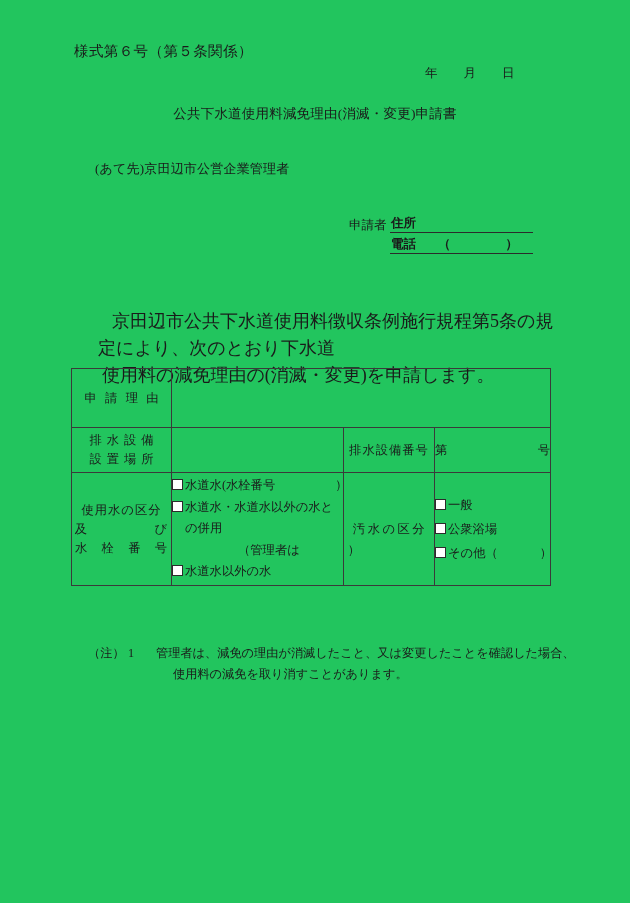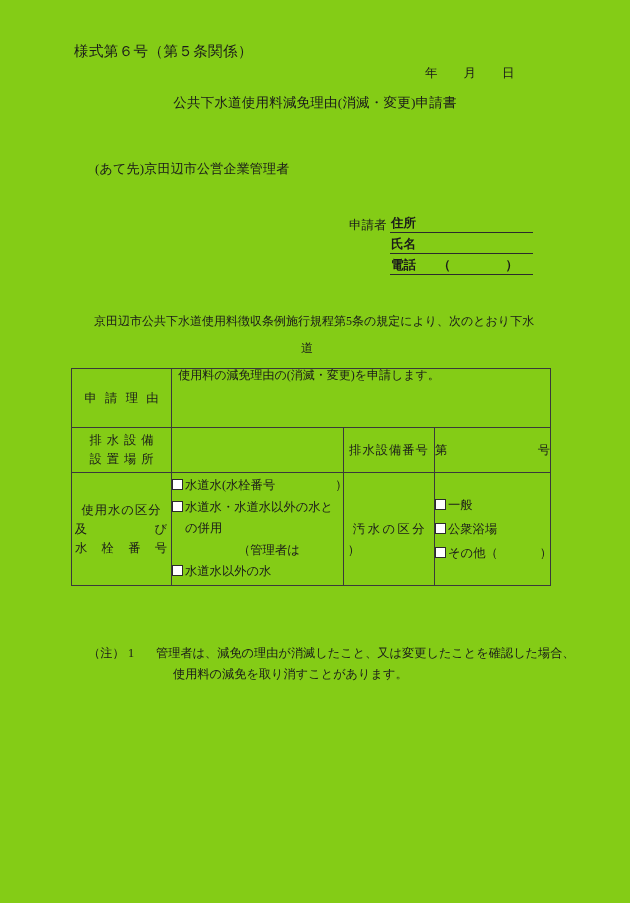--- a/index.html
+++ b/index.html
@@ -8,21 +8,21 @@
     background: #ffffff;
   }
   body {
     font-family: "Liberation Serif", "DejaVu Serif", serif;
     color: #1a1a1a;
   }
   .page {
     position: relative;
     width: 630px;
     height: 903px;
-    background: #84cc16;
+    background: #22c55e;
     overflow: hidden;
   }
 
   
   .form-no {
     position: absolute;
     left: 74px;
     top: 42px;
     font-size: 14.5px;
     letter-spacing: 0.4px;
@@ -36,21 +36,21 @@
     white-space: nowrap;
   }
   .date-line span { display: inline-block; }
   .date-y { }
   .date-m { margin-left: 26px; }
   .date-d { margin-left: 26px; }
 
   .doc-title {
     position: absolute;
     left: 0;
-    top: 94px;
+    top: 105px;
     width: 630px;
     text-align: center;
     font-size: 13.5px;
     letter-spacing: 0.2px;
     white-space: nowrap;
   }
 
   .addressee {
     position: absolute;
     left: 95px;
@@ -85,26 +85,25 @@
     padding-left: 1px;
     box-sizing: border-box;
     font-weight: bold;
   }
   .app-row + .app-row { margin-top: 2px; }
   .phone-paren { margin-left: 22px; letter-spacing: 10px; }
 
   
   .body-text {
     position: absolute;
-    left: 77px;
+    left: 98px;
     top: 308px;
     width: 460px;
-    font-size: 12px;
+    font-size: 18px;
     line-height: 27px;
-    text-align: center;
   }
   .body-text .l1 { display: block; text-indent: 14px; }
   .body-text .l2 { display: block; text-indent: 4px; }
 
   
   .form-table {
     position: absolute;
     left: 71px;
     top: 368px;
     width: 479px;
@@ -223,23 +222,20 @@
 
   <div class="addressee">(あて先)京田辺市公営企業管理者</div>
 
   <div class="applicant">
     <div class="applicant-label">申請者</div>
     <div class="applicant-rows">
       <div class="app-row">
         <span>住所</span>
       </div>
       <div class="app-row">
-        <span>氏名</span>
-      </div>
-      <div class="app-row">
         <span>電話</span><span class="phone-paren">（　　）</span>
       </div>
     </div>
   </div>
 
   <div class="body-text">
     <span class="l1">京田辺市公共下水道使用料徴収条例施行規程第5条の規定により、次のとおり下水道</span>
     <span class="l2">使用料の減免理由の(消滅・変更)を申請します。</span>
   </div>
 

